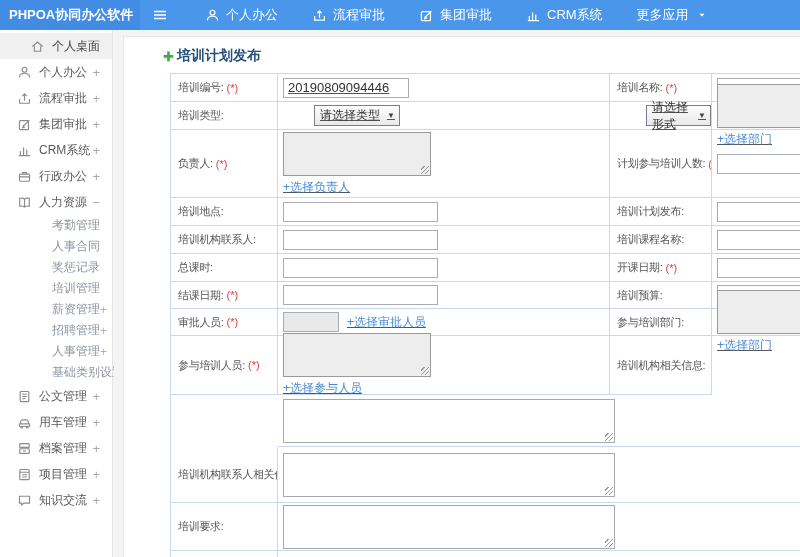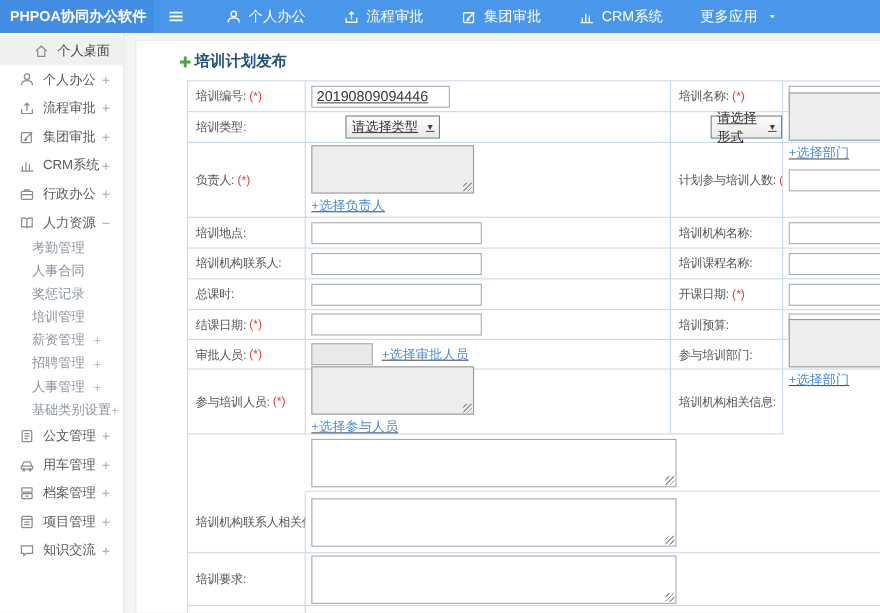--- a/index.html
+++ b/index.html
@@ -20,21 +20,21 @@
 
   
   .sidebar { position:absolute; left:0; top:30px; width:113px; bottom:0;
     background:#fff; border-right:1px solid #e4e4e4; padding-top:3px; }
   .side-item { height:26px; display:flex; align-items:center; padding:0 12px 0 17px;
     font-size:12px; color:#5a5a5a; cursor:pointer; white-space:nowrap; }
   .side-item.active { background:#f0f0f0; color:#444;justify-content:flex-end; }
   .side-item .ic { width:15px; height:15px; margin-right:7px; color:#8b8b8b; flex:0 0 auto; }
   .side-item .exp { margin-left:auto; color:#aaa; font-size:13px; line-height:1; }
   .sub-item { height:21px; display:flex; align-items:center; padding:0 20px 0 29px;
-    font-size:12px; color:#8d94a0; cursor:pointer; white-space:nowrap; }
+    font-size:12px; color:#8d94a0; cursor:pointer; white-space:nowrap;margin-left:23px; }
   .sub-item .exp { margin-left:auto; color:#b3b3b3; font-size:12px; }
 
   
   .main { position:absolute; left:114px; top:30px; right:0; bottom:0; background:#f4f4f4; overflow:hidden; }
   .card { position:absolute; left:9px; top:6px; right:-1px; bottom:-1px; background:#fff;
     border:1px solid #e6e6e6; overflow:hidden; }
   .page-title { display:flex; align-items:center; gap:3px; padding:10px 0 8px 39px;
     font-size:14px; font-weight:bold; color:#26527c; }
   .plus-ic { color:#4aa64a; font-size:13px; font-weight:bold; line-height:1;
     text-shadow:0 1px 0 #bfe3bf; }
@@ -350,21 +350,21 @@
           <span class="sfx">人</span>
         </div>
       <div class="lc">
           <span>培训地点:</span>
         </div>
       <div class="fc">
           <input class="inp wR" style="">
         </div>
 
       <div class="lc">
-          <span>培训机构名称:</span>
+          <span>培训计划发布:</span>
         </div>
       <div class="fc">
           <input class="inp w148" style="">
         </div>
       <div class="lc">
           <span>培训机构联系人:</span>
         </div>
       <div class="fc">
           <input class="inp wR" style="">
         </div>

